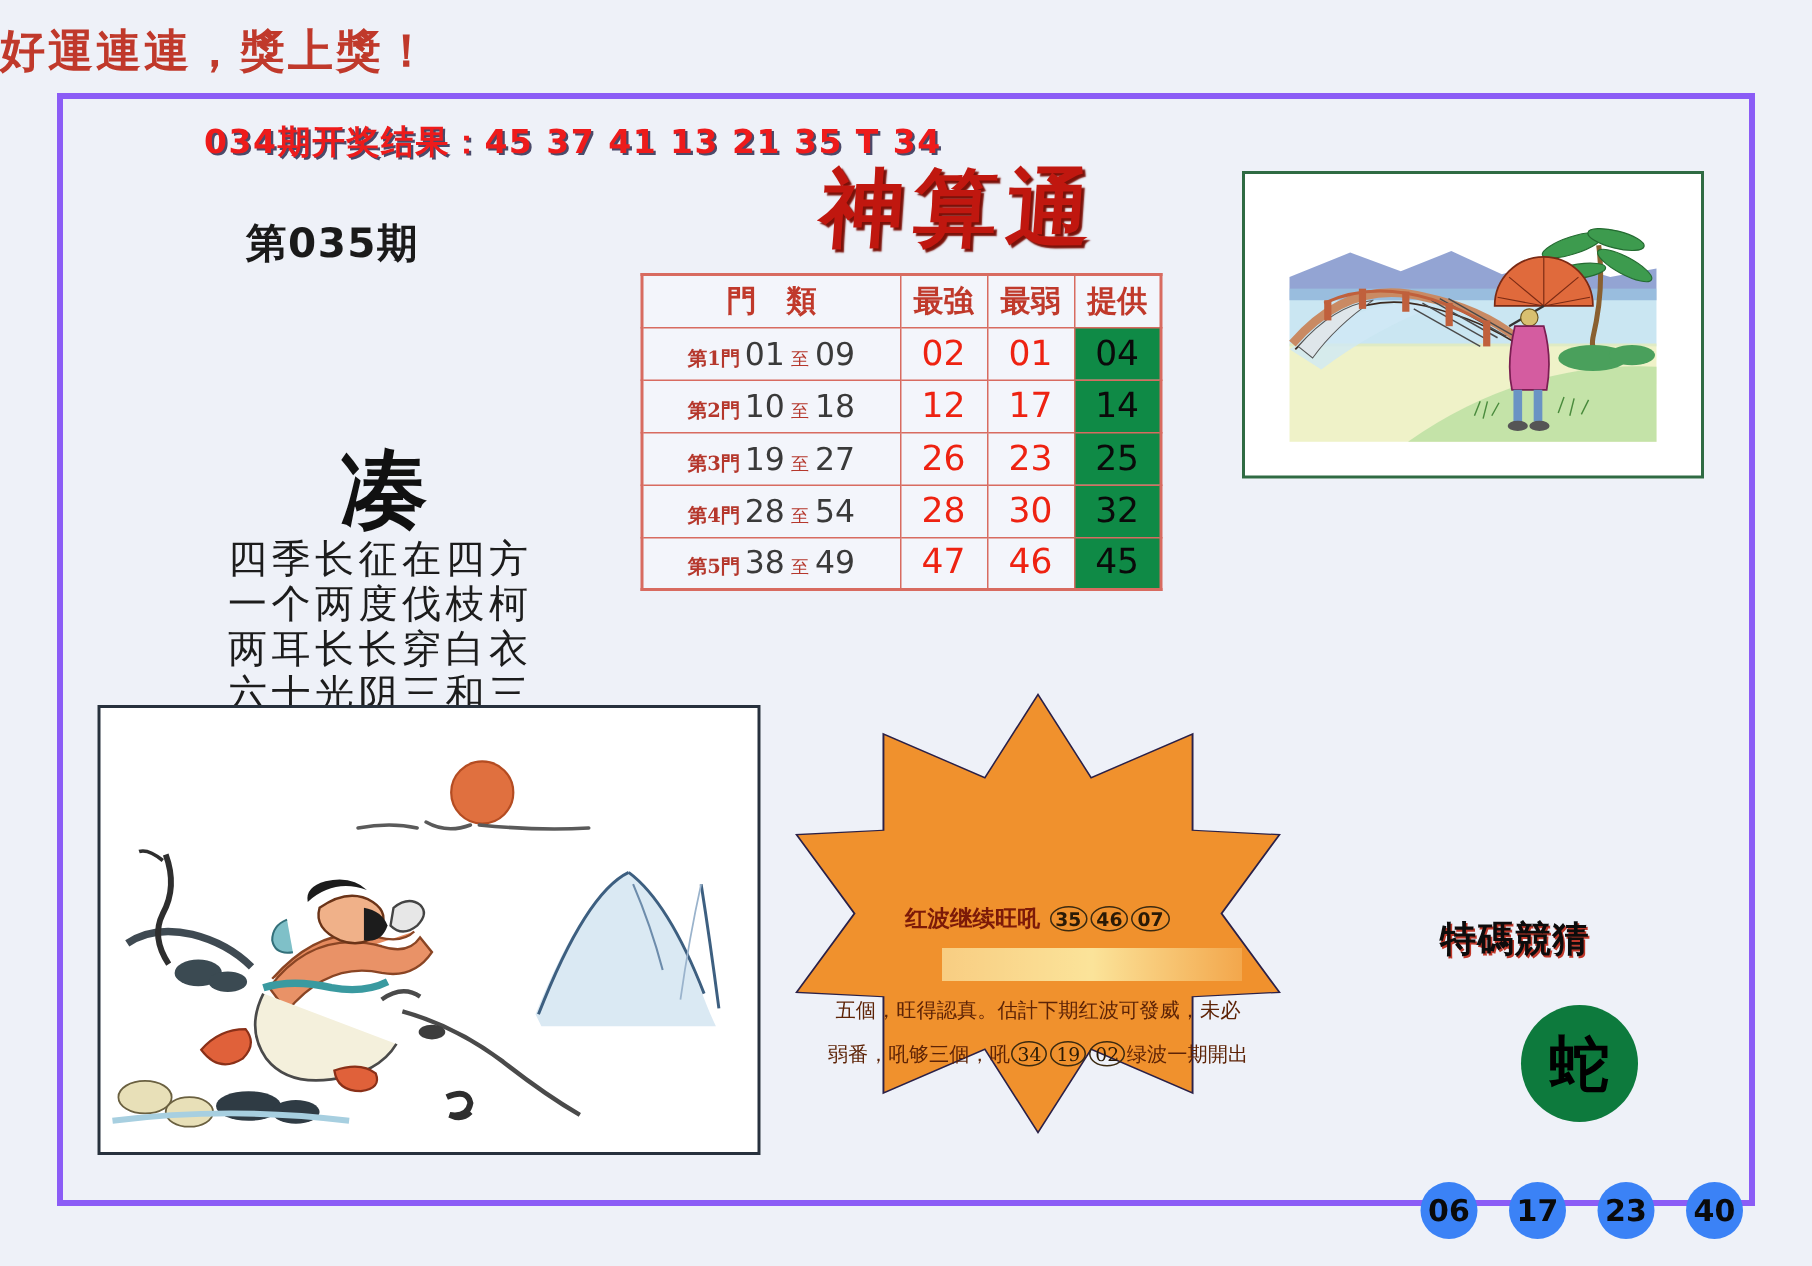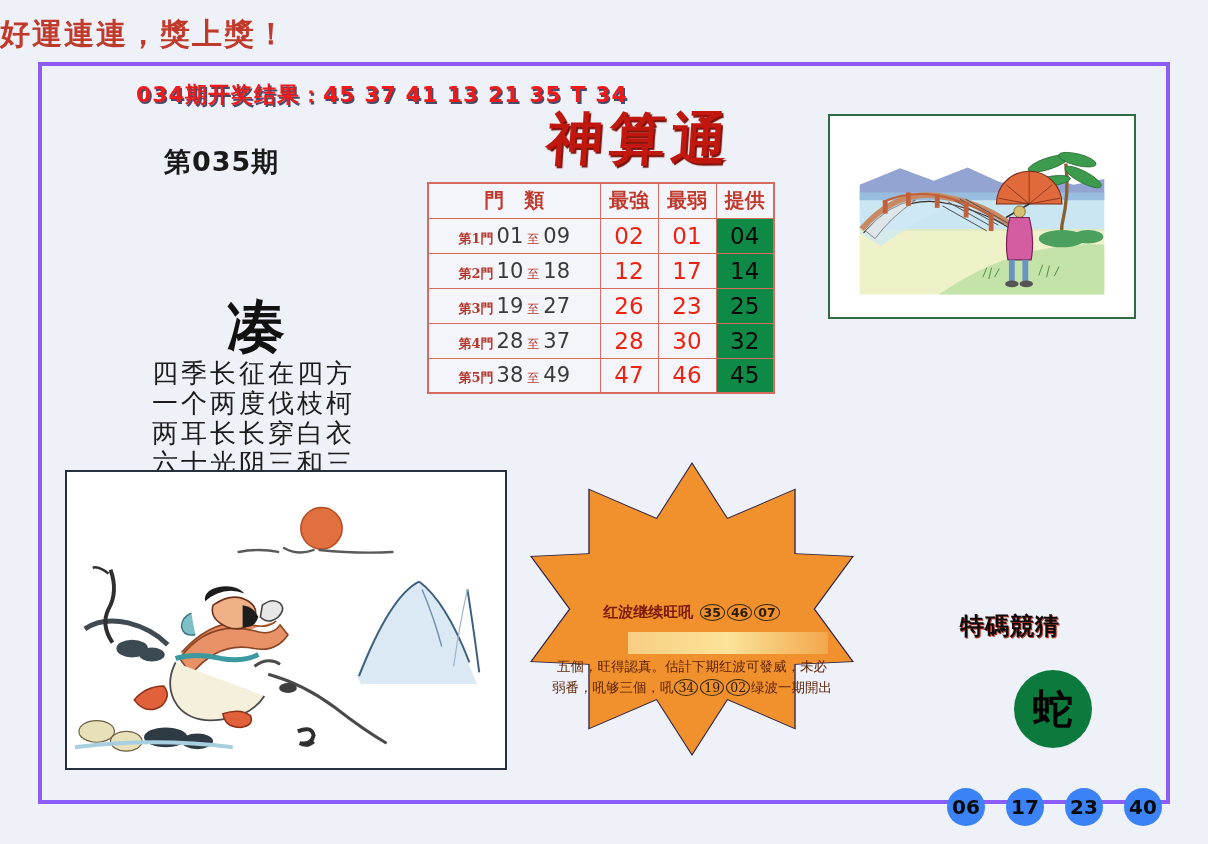--- a/index.html
+++ b/index.html
@@ -177,21 +177,21 @@
     font-size:15px;font-weight:bold;color:#7c1a08;
     font-family:"DejaVu Sans","Liberation Sans",sans-serif;
     white-space:nowrap;
   }
   .star-body{
     position:absolute;left:14px;top:192px;width:292px;
     font-family:"DejaVu Serif","Liberation Serif",serif;
     font-size:13.5px;color:#5d2306;line-height:21px;
     text-align:center;
   }
-  .star-body div{white-space:nowrap;}
+  .star-body div{white-space:nowrap;margin-top:8px;}
   .obal{
     display:inline-block;
     border:1.4px solid #3b2a10;
     border-radius:50%;
     padding:0 3px;
     font-size:12.5px;
     line-height:15px;
     margin:0 1px;
     color:#2a1a06;
     background:transparent;
@@ -277,21 +277,21 @@
           <td class="num-weak">17</td>
           <td class="num-provide">14</td>
         </tr>
         <tr>
           <td class="cat-cell"><span class="mn">第3門</span><span>19</span><span class="zhi">至</span><span>27</span></td>
           <td class="num-strong">26</td>
           <td class="num-weak">23</td>
           <td class="num-provide">25</td>
         </tr>
         <tr>
-          <td class="cat-cell"><span class="mn">第4門</span><span>28</span><span class="zhi">至</span><span>37</span></td>
+          <td class="cat-cell"><span class="mn">第4門</span><span>28</span><span class="zhi">至</span><span>54</span></td>
           <td class="num-strong">28</td>
           <td class="num-weak">30</td>
           <td class="num-provide">32</td>
         </tr>
         <tr>
           <td class="cat-cell"><span class="mn">第5門</span><span>38</span><span class="zhi">至</span><span>49</span></td>
           <td class="num-strong">47</td>
           <td class="num-weak">46</td>
           <td class="num-provide">45</td>
         </tr>

